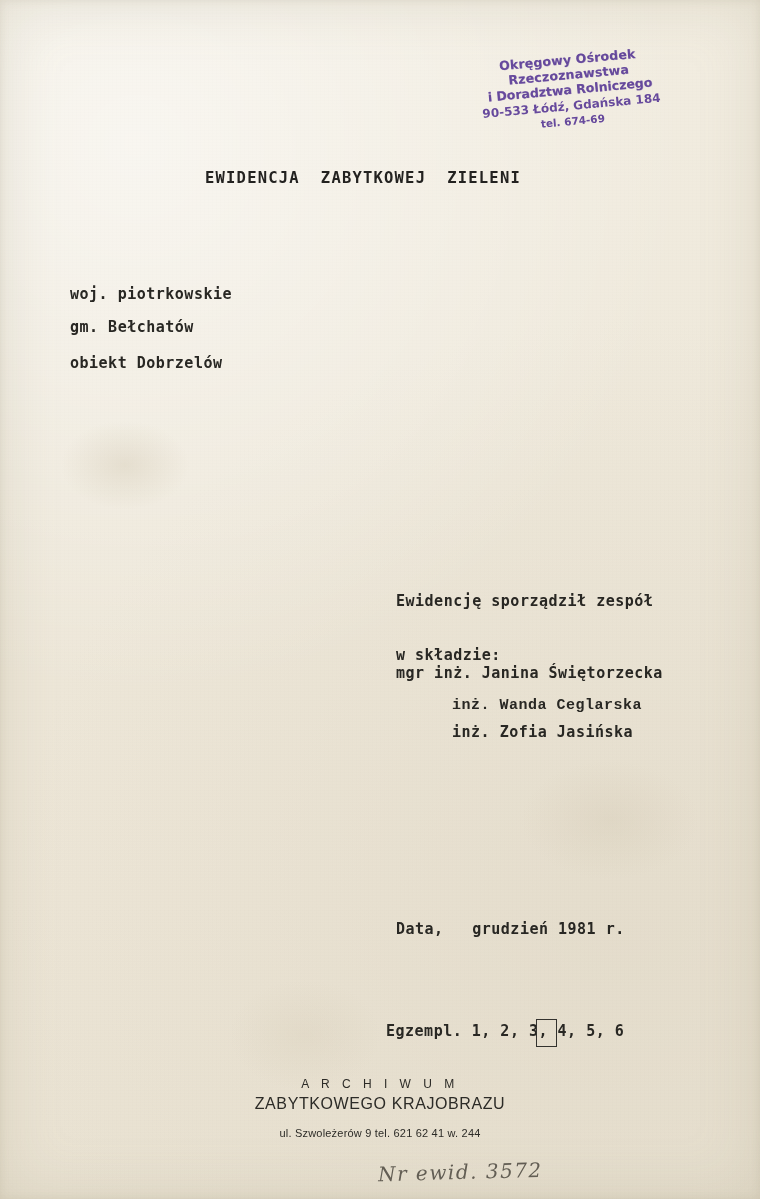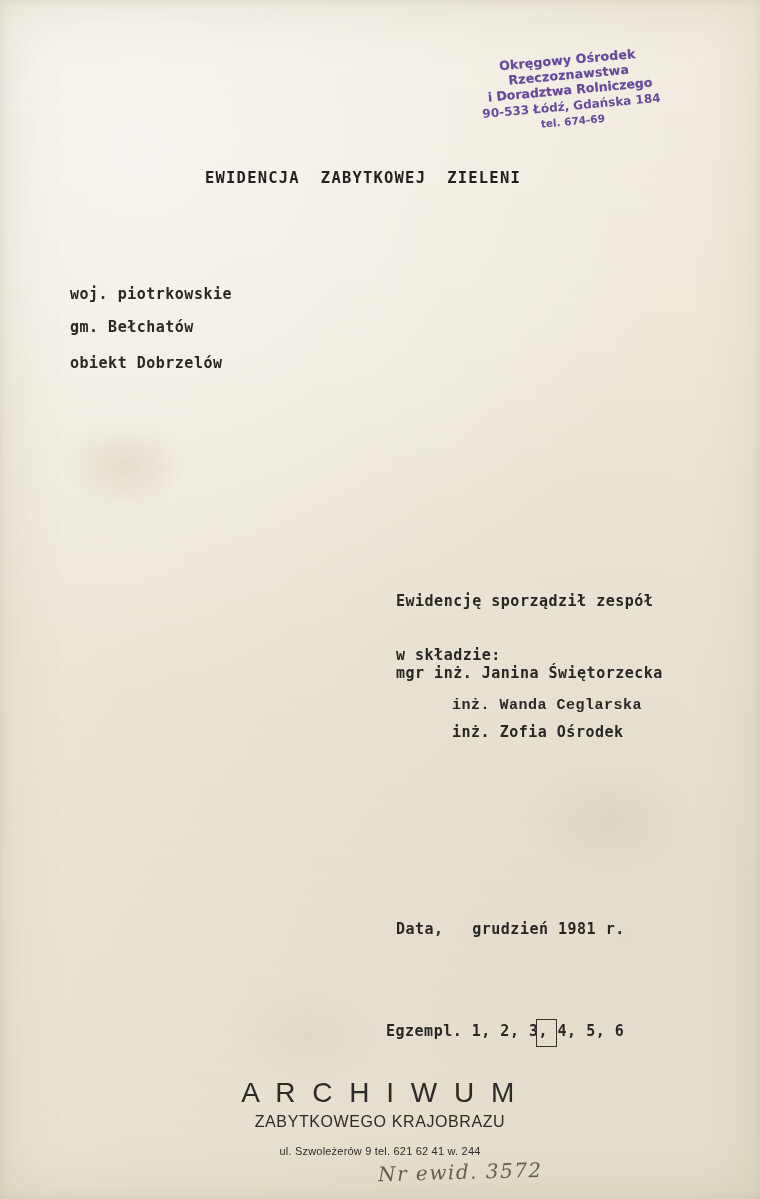--- a/index.html
+++ b/index.html
@@ -108,21 +108,21 @@
   .archive {
     position: absolute;
     left: 0;
     right: 0;
     top: 1077px;
     text-align: center;
     color: #2c2b27;
     font-family: "Liberation Sans", sans-serif;
   }
   .archive .a1 {
-    font-size: 28px;
+    font-size: 12px;
     letter-spacing: 4.5px;
     font-weight: 400;
     margin-bottom: 3px;
   }
   .archive .a2 {
     font-size: 15.5px;
     letter-spacing: 0.6px;
     line-height: 19px;
   }
   .archive .a3 {
@@ -179,21 +179,21 @@
 
   <div class="tw tw-body" style="left:70px; top:285px;">woj. piotrkowskie</div>
   <div class="tw tw-body" style="left:70px; top:318px;">gm. Bełchatów</div>
   <div class="tw tw-body" style="left:70px; top:354px;">obiekt Dobrzelów</div>
 
   <div class="tw tw-body" style="left:396px; top:592px;">Ewidencję sporządził zespół</div>
   <div class="tw tw-body" style="left:396px; top:628px;margin-top:18px;">w składzie:</div>
 
   <div class="tw tw-body" style="left:396px; top:664px;">mgr inż. Janina Świętorzecka</div>
   <div class="tw tw-body" style="left:452px; top:697px;font-family:Liberation Mono, monospace;">inż. Wanda Ceglarska</div>
-  <div class="tw tw-body" style="left:452px; top:723px;">inż. Zofia Ośrodek</div>
+  <div class="tw tw-body" style="left:452px; top:723px;">inż. Zofia Jasińska</div>
 
   <div class="tw tw-body" style="left:396px; top:920px;">Data,   grudzień 1981 r.</div>
 
   <div class="tw tw-body" style="left:380px; top:1022px;margin-left:6px;">Egzempl. 1, 2, 3, 4, 5, 6</div>
   <div class="boxed"></div>
 
   <div class="archive">
     <div class="a1">A R C H I W U M</div>
     <div class="a3">ZABYTKOWEGO KRAJOBRAZU</div>
     <div class="a4">ul. Szwoleżerów 9  tel. 621 62 41 w. 244</div>

